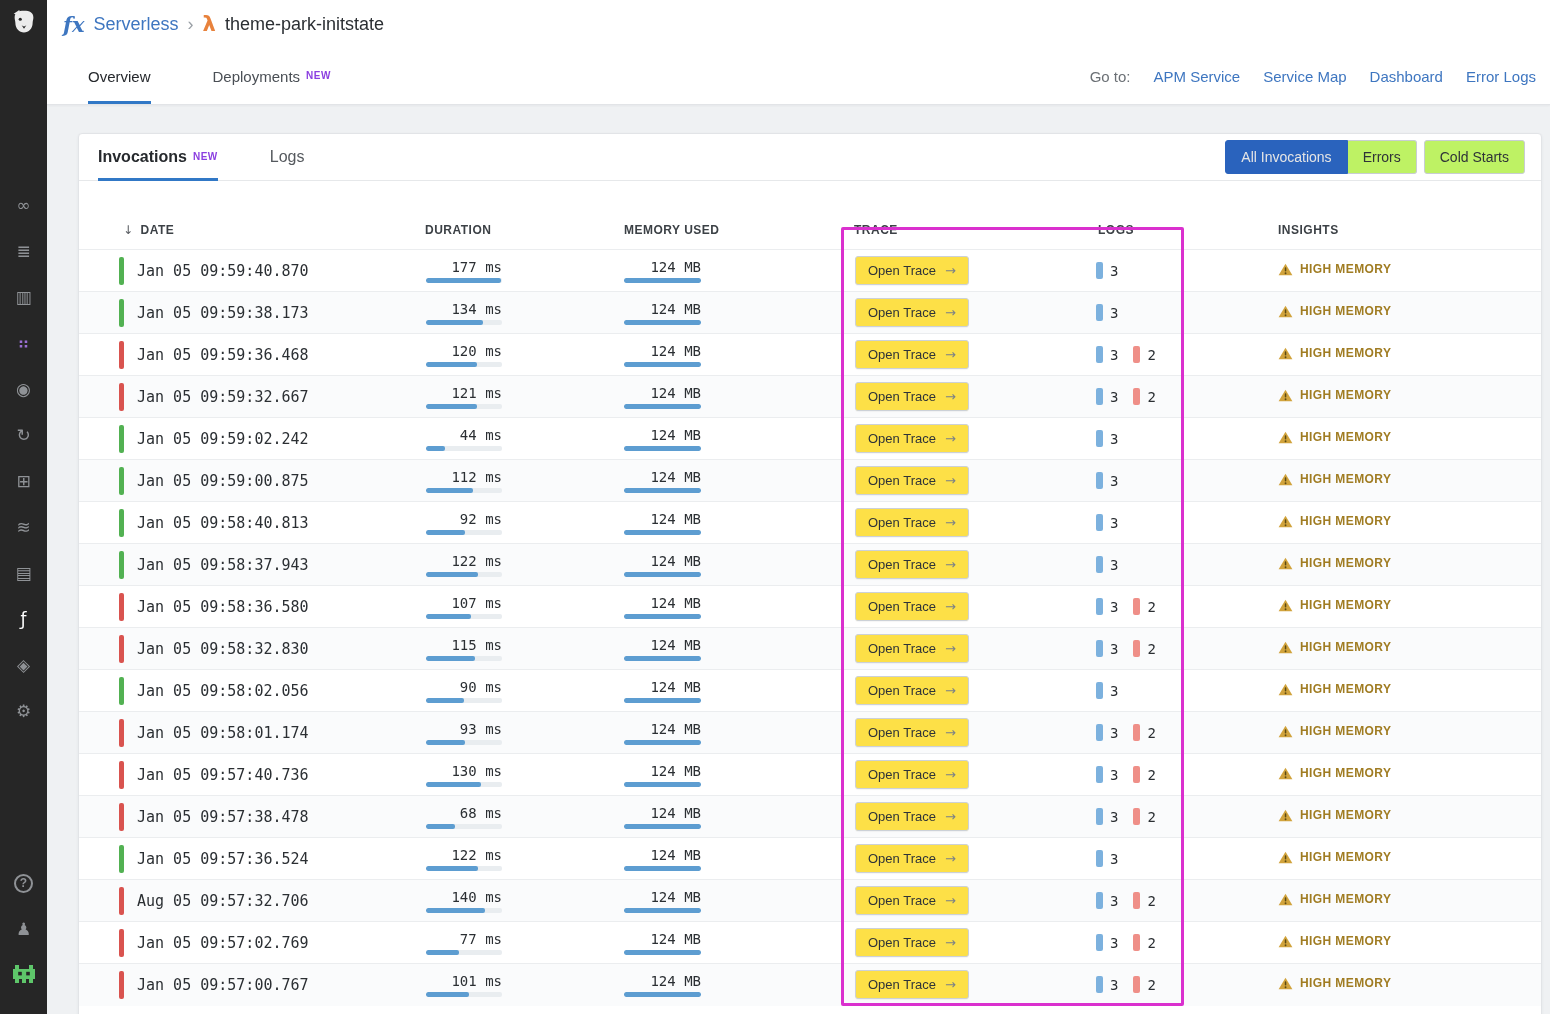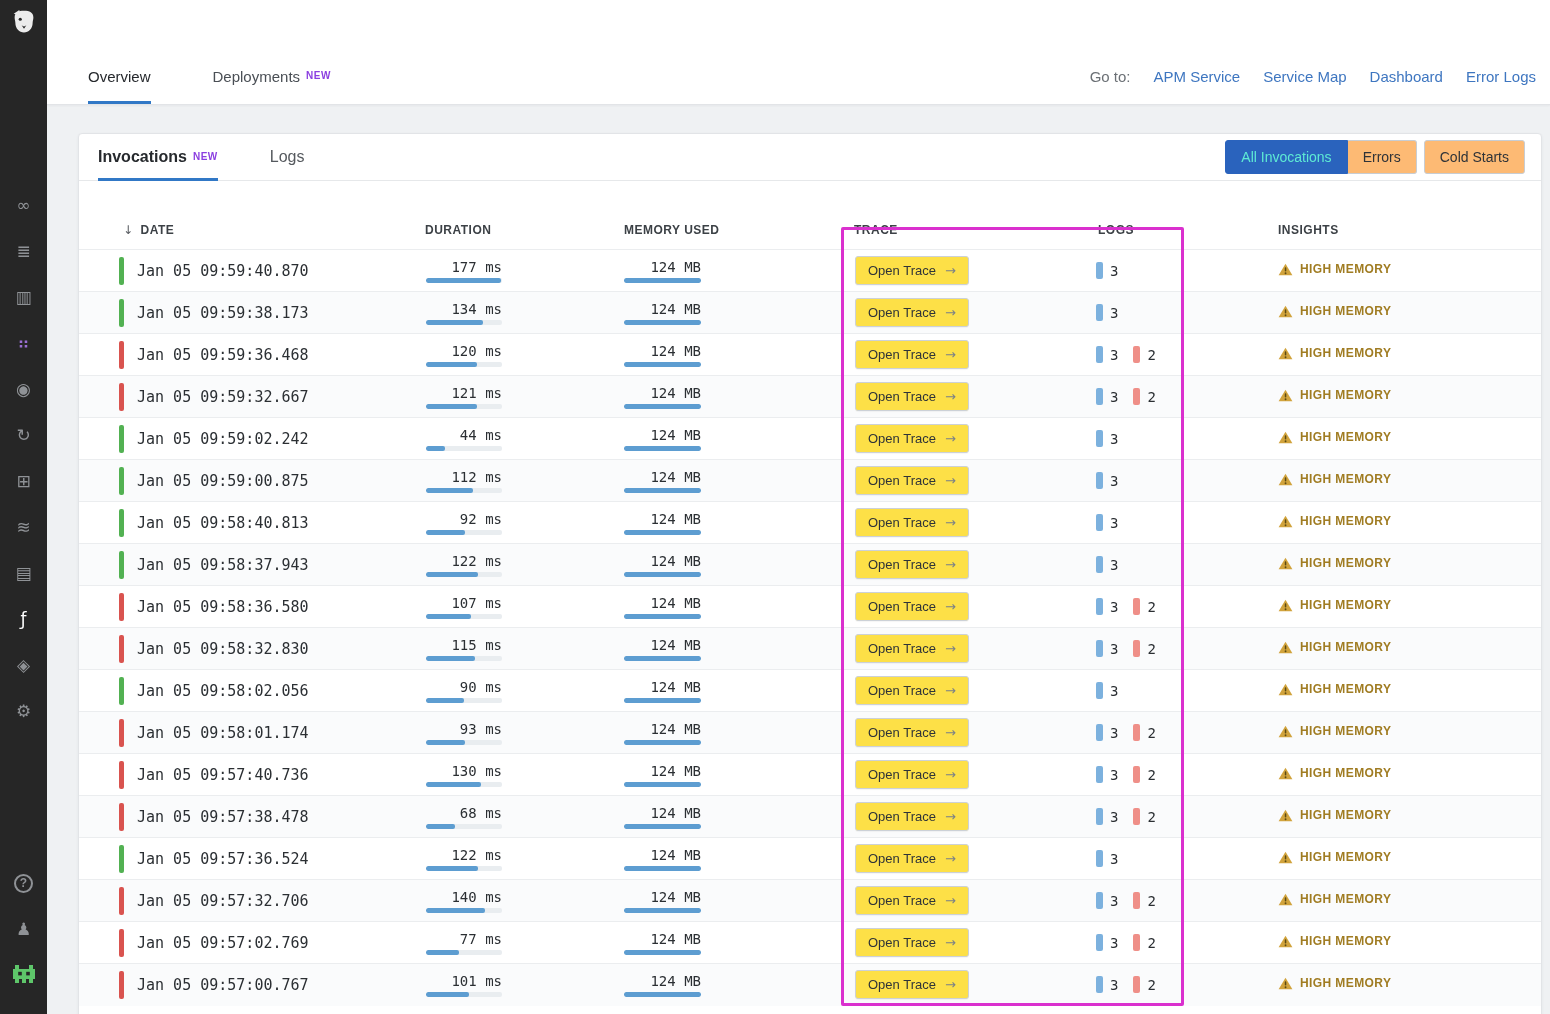--- a/index.html
+++ b/index.html
@@ -52,25 +52,25 @@
   .goto-link { color:#3e76c0; font-size:15px; cursor:pointer; white-space:nowrap; }
 
   
   .content { padding:28px 8px 0 31px; }
   .card { background:#fff; border:1px solid #e2e4e7; border-radius:4px; box-shadow:0 1px 3px rgba(40,50,60,.06); width:1464px; height:980px; overflow:hidden; }
   .card-header { height:47px; border-bottom:1px solid #e6e8ea; display:flex; align-items:stretch; padding:0 16px 0 19px; }
   .ctab { display:flex; align-items:center; margin-right:52px; font-size:16px; color:#55595e; position:relative; cursor:pointer; }
   .ctab.active { color:#26292d; font-weight:bold; }
   .ctab.active::after { content:""; position:absolute; left:0; right:0; bottom:-1px; height:3px; background:#3178c6; }
   .filters { margin-left:auto; display:flex; align-items:center; }
-  .fbtn { height:34px; padding:0 15px; background:#fdba74; border:1px solid #c8cdd3; font-size:14px; color:#2f3338; cursor:pointer; font-family:"Liberation Sans", sans-serif; }
+  .fbtn { height:34px; padding:0 15px; background:#bef264; border:1px solid #c8cdd3; font-size:14px; color:#2f3338; cursor:pointer; font-family:"Liberation Sans", sans-serif; }
   .fbtn.first { border-radius:3px 0 0 3px; }
   .fbtn.join { border-left:0; border-radius:0 3px 3px 0; }
   .fbtn.solo { margin-left:7px; border-radius:3px; }
-  .fbtn.active { background:#2a63bd; border-color:#2a63bd; color:#5eead4; }
+  .fbtn.active { background:#2a63bd; border-color:#2a63bd; color:#e5e5e5; }
 
   
   table { width:100%; border-collapse:collapse; table-layout:fixed; }
   thead th { text-align:left; font-size:12px; font-weight:bold; color:#3c4146; letter-spacing:.5px; padding:42px 0 12px 0; }
   th.th-date { padding-left:44px; }
   th.th-trace { padding-left:2px; }
   th.th-logs { padding-left:12px; }
   th.th-ins { padding-left:7px; }
   .sort { color:#55595e; margin-right:7px; font-weight:normal; }
   tbody td { height:42px; border-top:1px solid #ebedef; padding:0; vertical-align:middle; }
@@ -179,20 +179,27 @@
             <rect x="6.6" y="3.4" width="1.8" height="1.8"></rect>
           </g>
       </svg>
     </div>
   </div>
 </aside>
 
 <div class="main">
 
   <header class="topbar">
+    <div class="crumb">
+      <span class="fx-logo">fx</span>
+      <a class="crumb-product">Serverless</a>
+      <span class="crumb-sep">›</span>
+      <span class="lambda dj">λ</span>
+      <span class="crumb-fn">theme-park-initstate</span>
+    </div>
   </header>
 
   <nav class="tabbar">
     <div class="tab active">
       <span>Overview</span>
     </div>
     <div class="tab">
       <span>Deployments</span>
       <span class="new-badge">NEW</span>
     </div>
@@ -968,21 +975,21 @@
         </svg>
         <span class="ins-label">HIGH MEMORY</span>
       </span>
     </td>
   </tr>
 
   <tr>
     <td class="c-date">
       <div class="datecell">
         <span class="statusbar error"></span>
-        <span class="datetext">Jan 05 09:57:32.706</span>
+        <span class="datetext">Aug 05 09:57:32.706</span>
       </div>
     </td>
     <td>
       <div class="meter">
         <div class="num">140 ms</div>
         <div class="track">
                     <div class="fill" style="width: 77.7778%;"></div>
                   </div>
       </div>
     </td>

